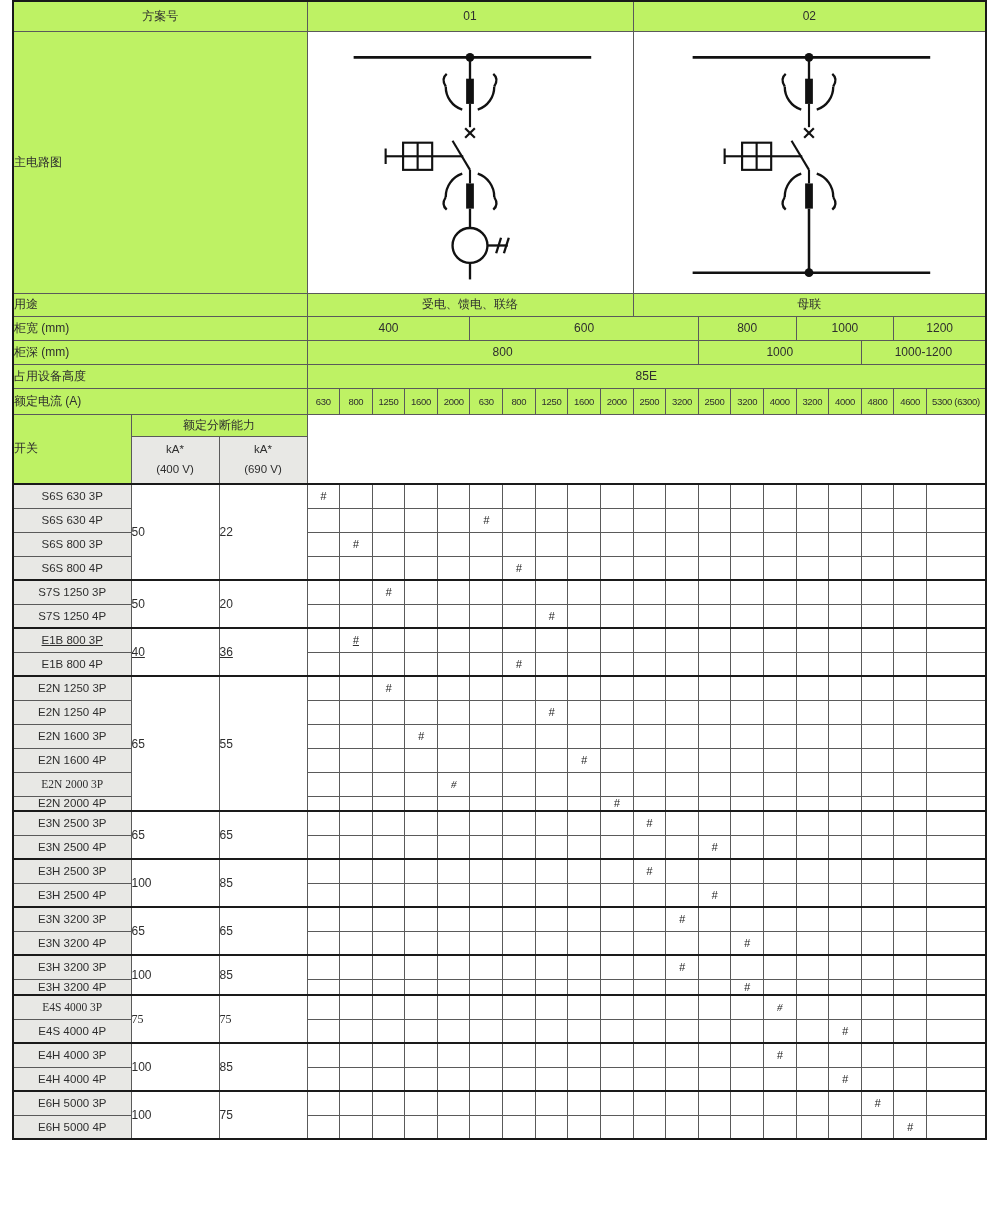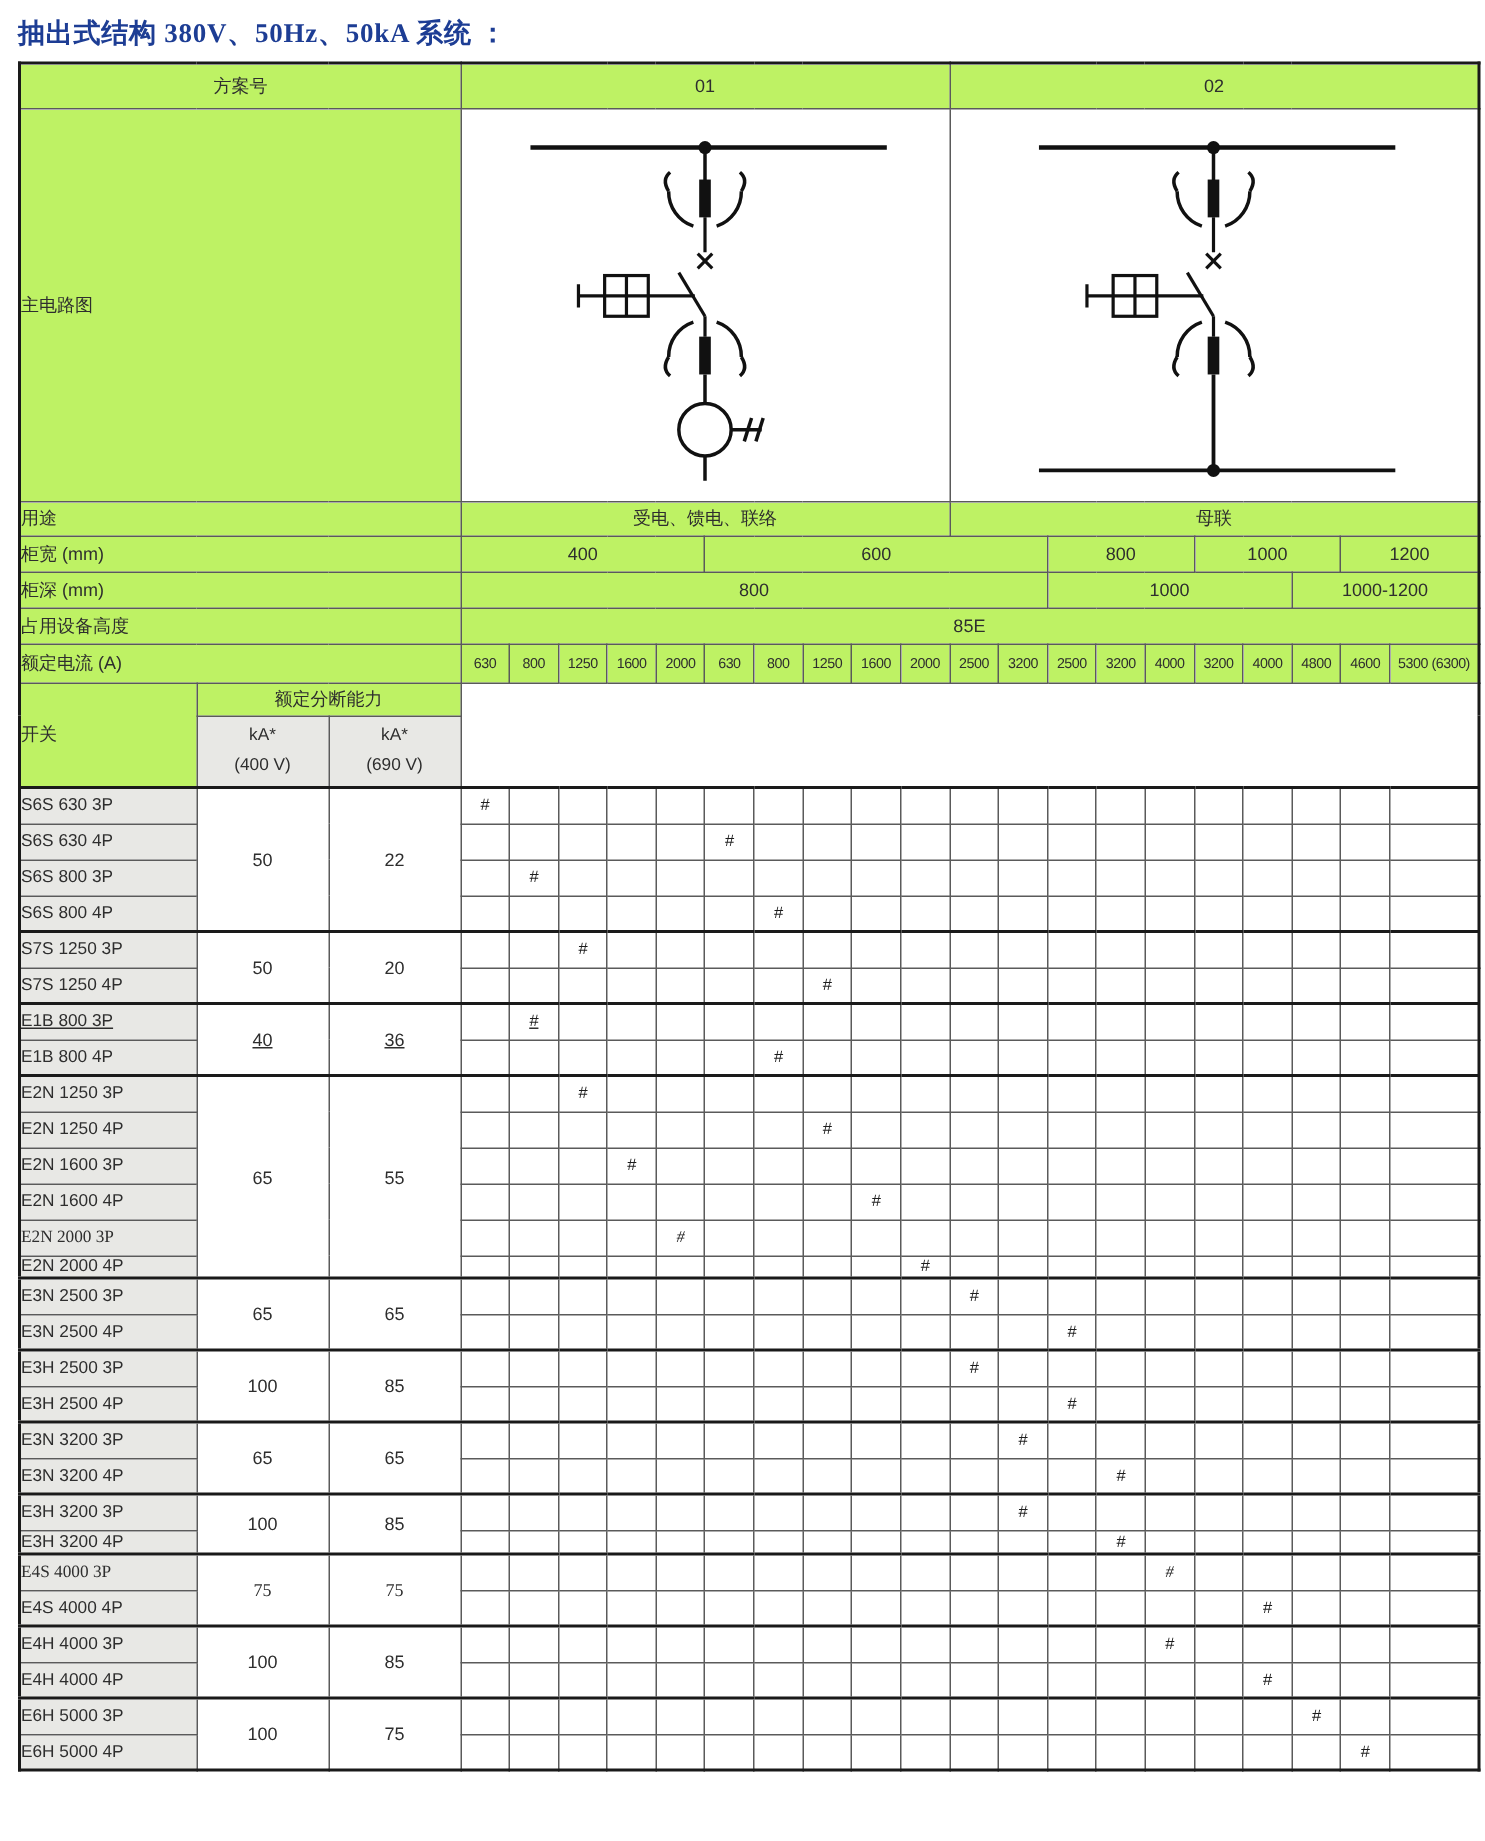--- a/index.html
+++ b/index.html
@@ -11,35 +11,34 @@
              border:2px solid #1a1a1a;}
   .spec td{border:1px solid #5a5a5a;overflow:hidden;padding:0;vertical-align:middle;}
   .band{background:#bef264;}
   .white{background:#ffffff;}
   .lbl{font-size:12px;text-align:left;padding-left:8px;}
   .ctr{text-align:center;font-size:12px;}
   .cur{font-size:9.5px;text-align:center;white-space:nowrap;letter-spacing:-0.3px;}
   .tb{border-right:2px solid #1a1a1a;}
   .lb{border-right:2px solid #1a1a1a;}
   tr.gs td{border-top:2px solid #1a1a1a;}
-  .name{font-size:11.5px;text-align:left;padding-left:7px;background:#e8e8e5;}
-  .ka{text-align:center;font-size:12px;background:#ffffff;}
+  .name{font-size:11.5px;text-align:center;padding-left:7px;background:#e8e8e5;}
+  .ka{text-align:left;font-size:12px;background:#ffffff;}
   .dc{background:#ffffff;}
   .mark{font-style:italic;font-size:11px;color:#1c1c1c;text-align:center;}
   .kahead{text-align:center;font-size:11.5px;background:#e8e8e5;line-height:1.7;}
   .switch-cell{vertical-align:top;padding-top:3px;}
   .diagcell{background:#fff;text-align:center;vertical-align:top;}
   .diagcell svg{display:block;margin:6px auto 0 auto;}
   .d-stroke{stroke:#111;fill:none;}
 </style>
 </head>
 <body>
 <div class="page">
 
-<div class="title">抽出式结构 380V、50Hz、50kA 系统 ：</div>
 
 <table class="spec">
   <colgroup>
     <col style="width:118px">
         <col style="width:88px">
         <col style="width:88px">
     <col style="width:32.6px">
         <col style="width:32.6px">
         <col style="width:32.6px">
         <col style="width:32.6px">

